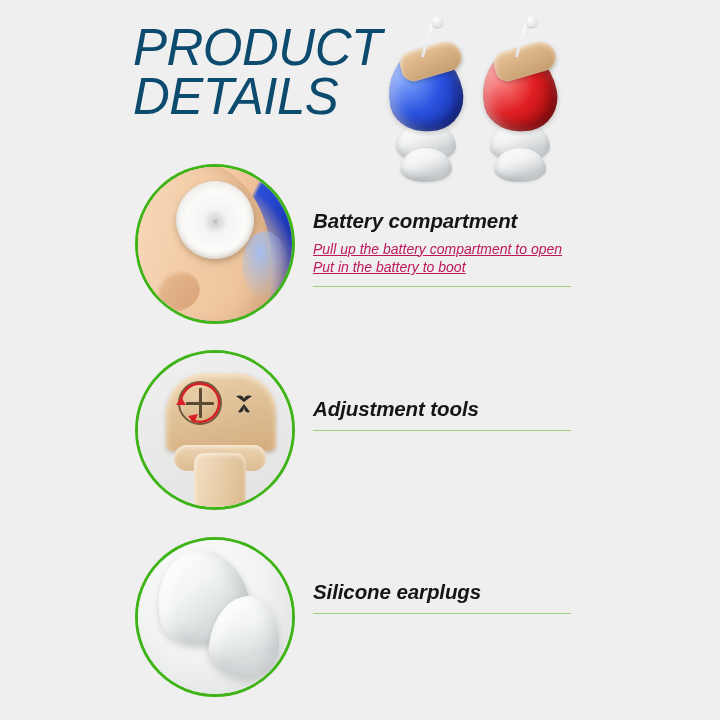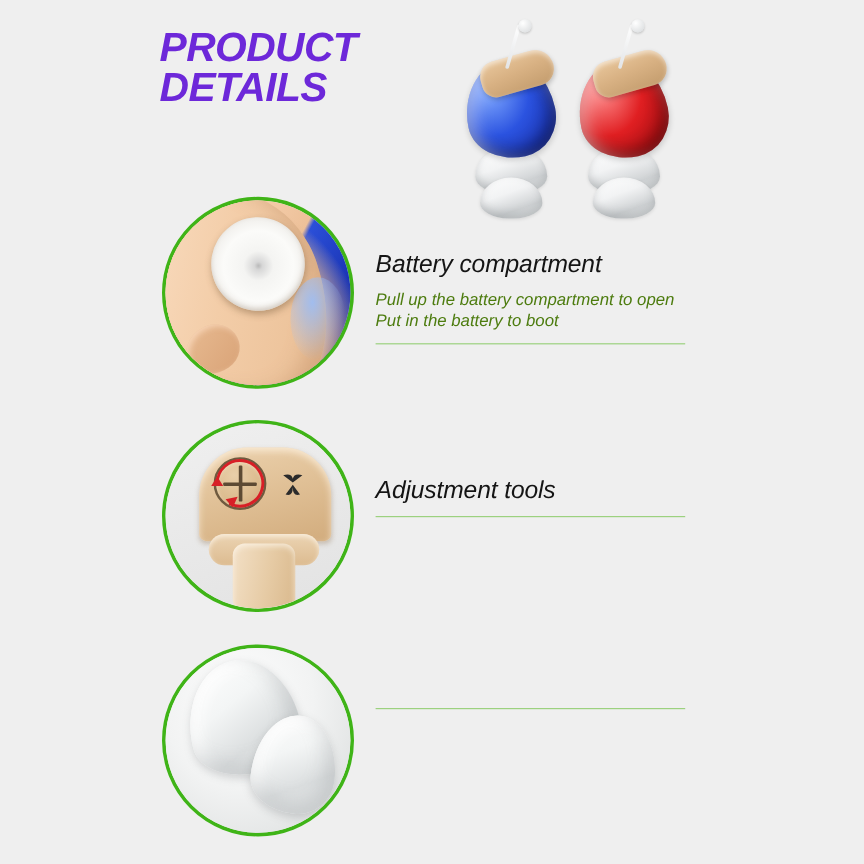--- a/index.html
+++ b/index.html
@@ -19,26 +19,26 @@
     height: 720px;
     background: #efefef;
   }
 
   
   .title {
     position: absolute;
     left: 133px;
     top: 24px;
     width: 260px;
-    font-size: 34px;
-    font-weight: 700;
+    font-size: 51px;
+    font-weight: 400;
     font-style: italic;
     line-height: 0.96;
     letter-spacing: -0.5px;
-    color: #6d28d9;
+    color: #0c4a6e;
     text-transform: uppercase;
     white-space: pre-line;
   }
 
   
   .hero {
     position: absolute;
     left: 372px;
     top: 18px;
     width: 202px;
@@ -260,34 +260,35 @@
     left: 313px;
     top: 0;
     width: 266px;
   }
   .f1 .text-col { top: 46px; }
   .f2 .text-col { top: 48px; }
   .f3 .text-col { top: 44px; }
 
   .f-heading {
     font-size: 20.5px;
-    font-weight: 400;
+    font-weight: 700;
     font-style: italic;
     color: #151515;
     letter-spacing: -0.1px;
     line-height: 1.1;
     margin: 0 0 7px 0;
   }
   .f-desc {
     font-size: 14px;
     font-style: italic;
-    color: #4d7c0f;
+    color: #be185d;
     line-height: 1.33;
     margin: 0;
     white-space: pre-line;
+    text-decoration: underline;
   }
   .divider {
     margin-top: 9px;
     width: 258px;
     height: 0;
     border-top: 1.6px solid #9cd17f;
   }
 </style>
 </head>
 <body>
@@ -361,17 +362,18 @@
 
   <div class="feature f3">
     <div class="circle">
       <div class="circle-inner">
         <div class="c3-bg"></div>
         <div class="plug big"></div>
         <div class="plug small"></div>
       </div>
     </div>
     <div class="text-col">
+      <p class="f-heading">Silicone earplugs</p>
       <div class="divider"></div>
     </div>
   </div>
 
 </div>
 
 </body></html>

